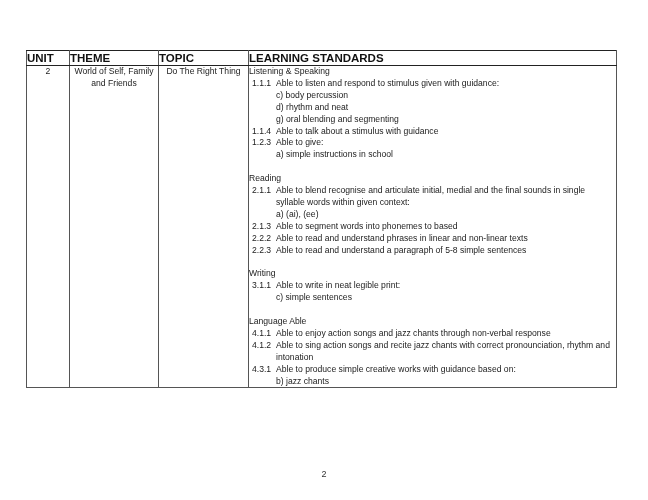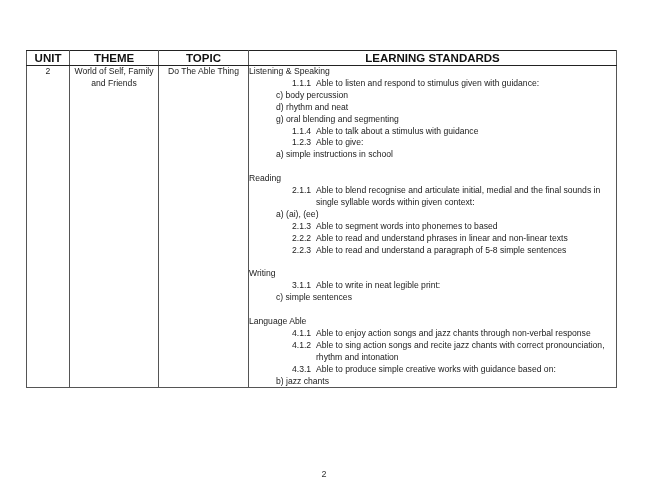--- a/index.html
+++ b/index.html
@@ -2,29 +2,29 @@
 <html><head>
 <meta charset="utf-8">
 <style>
   html, body { margin:0; padding:0; background:#ffffff; }
   body { width:648px; height:500px; position:relative; overflow:hidden;
          font-family:"Liberation Sans", "DejaVu Sans", sans-serif; color:#222; }
   table.lp { position:absolute; left:26px; top:50px; width:590px;
              border-collapse:collapse; table-layout:fixed; }
   table.lp th, table.lp td { border:1px solid #555; padding:0; vertical-align:top; }
   table.lp th { font-size:11.5px; font-weight:bold; height:14px; line-height:14px;
-                text-align:center; border-top:1.5px solid #222; border-bottom:1.5px solid #222; color:#111; }
+                text-align:left; border-top:1.5px solid #222; border-bottom:1.5px solid #222; color:#111; }
   table.lp td { font-size:8.6px; line-height:11.9px; }
   col.c1 { width:43px; } col.c2 { width:89px; } col.c3 { width:90px; } col.c4 { width:368px; }
   td.center { text-align:center; padding-top:1px; }
   td.ls { border-left:1.5px solid #222; padding:1px 2px 1px 2px; }
   .sec { }
   .gap { height:11.9px; }
   .std { display:flex; padding-left:3px; }
-  .code { width:24px; flex:none;margin-left:40px; }
+  .code { width:24px; flex:none; }
   .txt { flex:1; }
   .sub { padding-left:27px; }
   .page-num { position:absolute; left:0; width:648px; top:469px; text-align:center; font-size:9px; color:#333; }
 </style>
 </head>
 <body>
 
 <table class="lp">
   <colgroup>
       <col class="c1">
@@ -37,21 +37,21 @@
       <th>UNIT</th>
       <th>THEME</th>
       <th>TOPIC</th>
       <th style="border-left:1.5px solid #222;">LEARNING STANDARDS</th>
     </tr>
   </thead>
   <tbody>
     <tr>
       <td class="center">2</td>
       <td class="center" style="padding-left:4px;padding-right:4px;text-align:center;">World of Self, Family and Friends</td>
-      <td class="center">Do The Able Thing</td>
+      <td class="center">Do The Right Thing</td>
       <td class="ls" id="ls-cell">
           <div class="sec">Listening &amp; Speaking</div>
           <div class="std">
             <span class="code">1.1.1</span>
             <span class="txt">Able to listen and respond to stimulus given with guidance:</span>
           </div>
           <div class="sub">c) body percussion</div>
           <div class="sub">d) rhythm and neat</div>
           <div class="sub">g) oral blending and segmenting</div>
           <div class="std">

